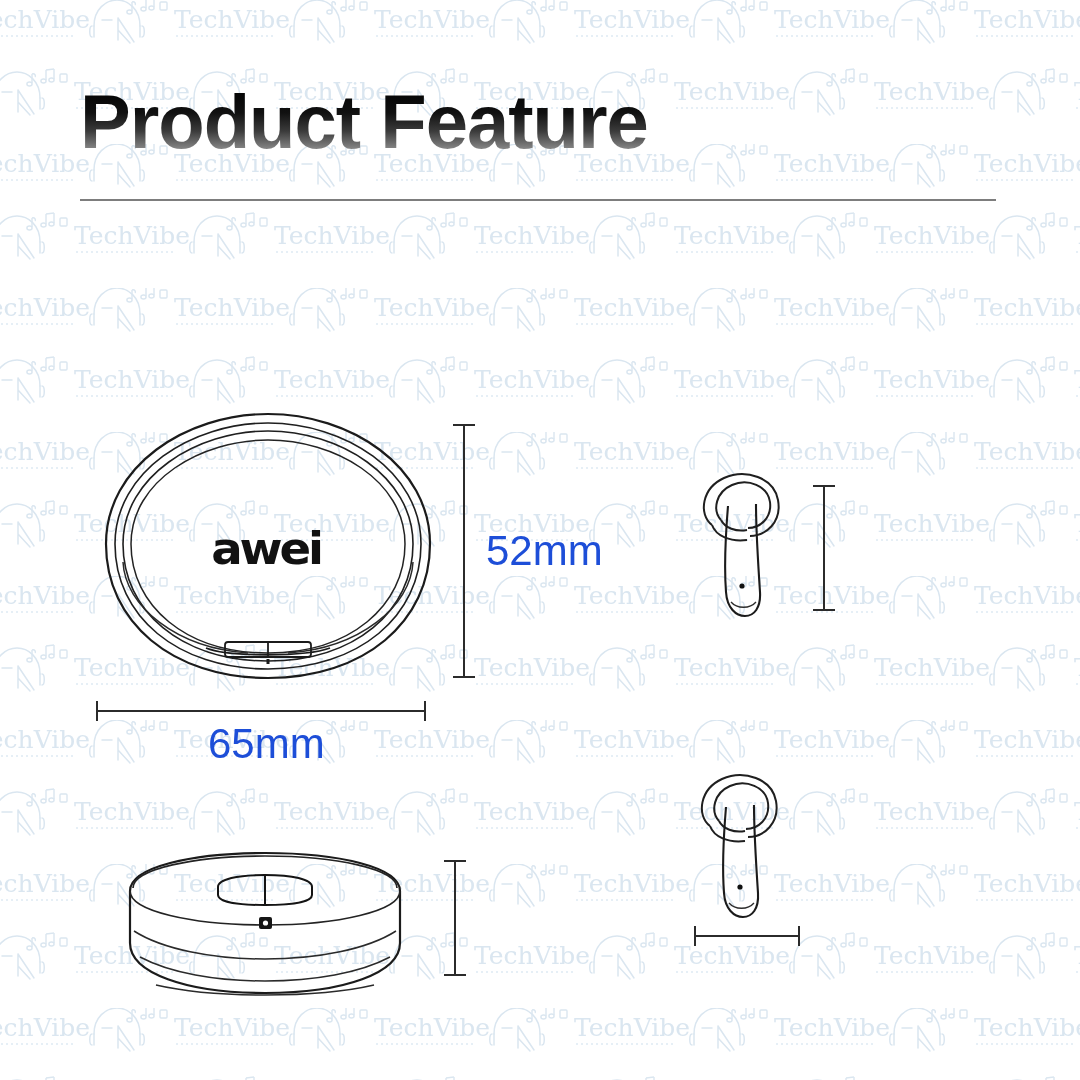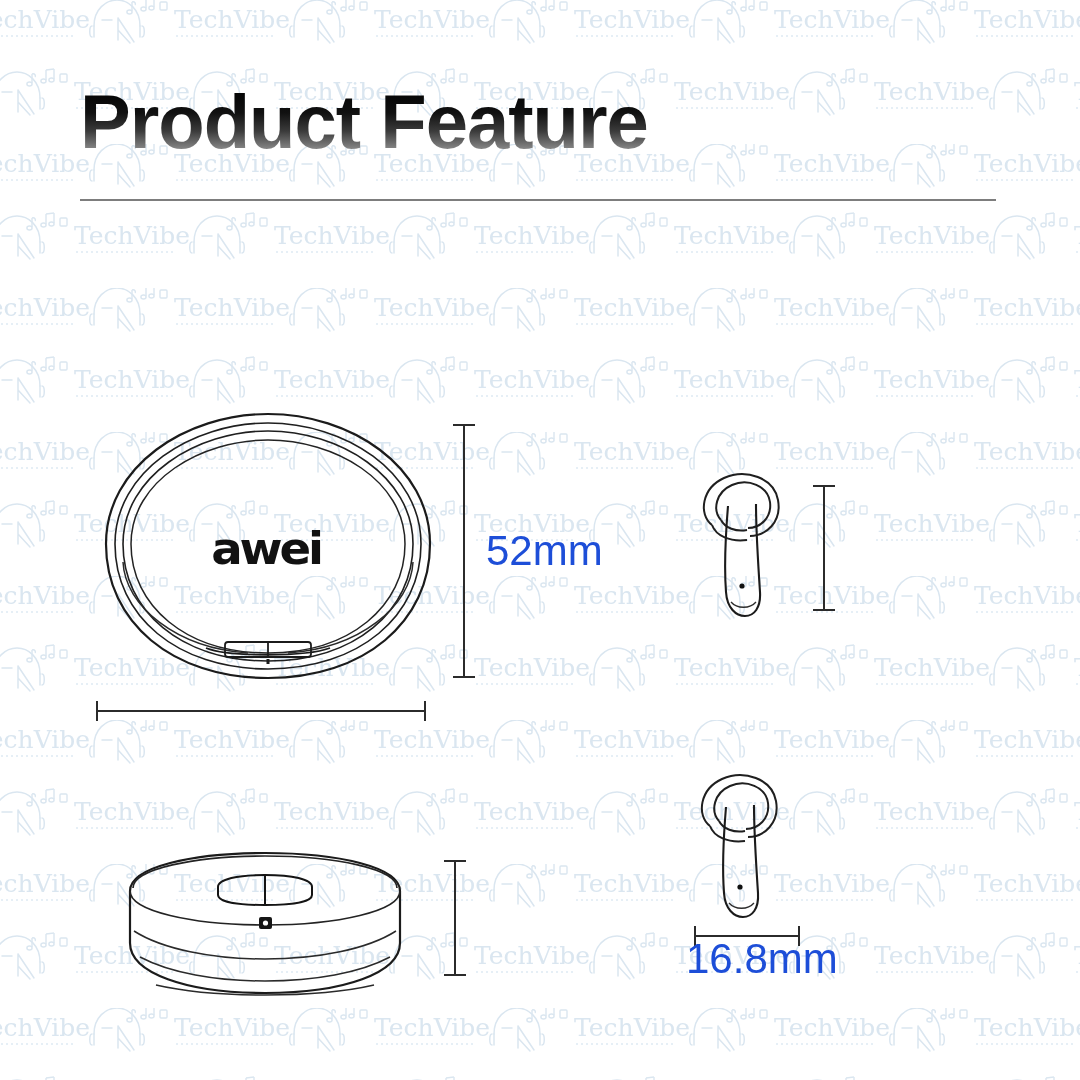--- a/index.html
+++ b/index.html
@@ -331,34 +331,34 @@
       <span class="cap top"></span>
       <span class="cap bot"></span>
     </div>
     <div class="dim-label" id="dim-52-label">52mm</div>
 
     <div class="dim-h" id="dim-65-line">
       <span class="bar"></span>
       <span class="cap left"></span>
       <span class="cap right"></span>
     </div>
+    <div class="dim-label" id="dim-65-label">65mm</div>
 
     <div class="dim-v" id="dim-27-line">
       <span class="bar"></span>
       <span class="cap top"></span>
       <span class="cap bot"></span>
     </div>
 
     <div class="dim-v" id="dim-315-line">
       <span class="bar"></span>
       <span class="cap top"></span>
       <span class="cap bot"></span>
     </div>
 
     <div class="dim-h" id="dim-168-line">
       <span class="bar"></span>
       <span class="cap left"></span>
       <span class="cap right"></span>
     </div>
-    <div class="dim-label" id="dim-168-label">16.8mm</div>
 
   </div>
 </div>
 
 </body></html>

